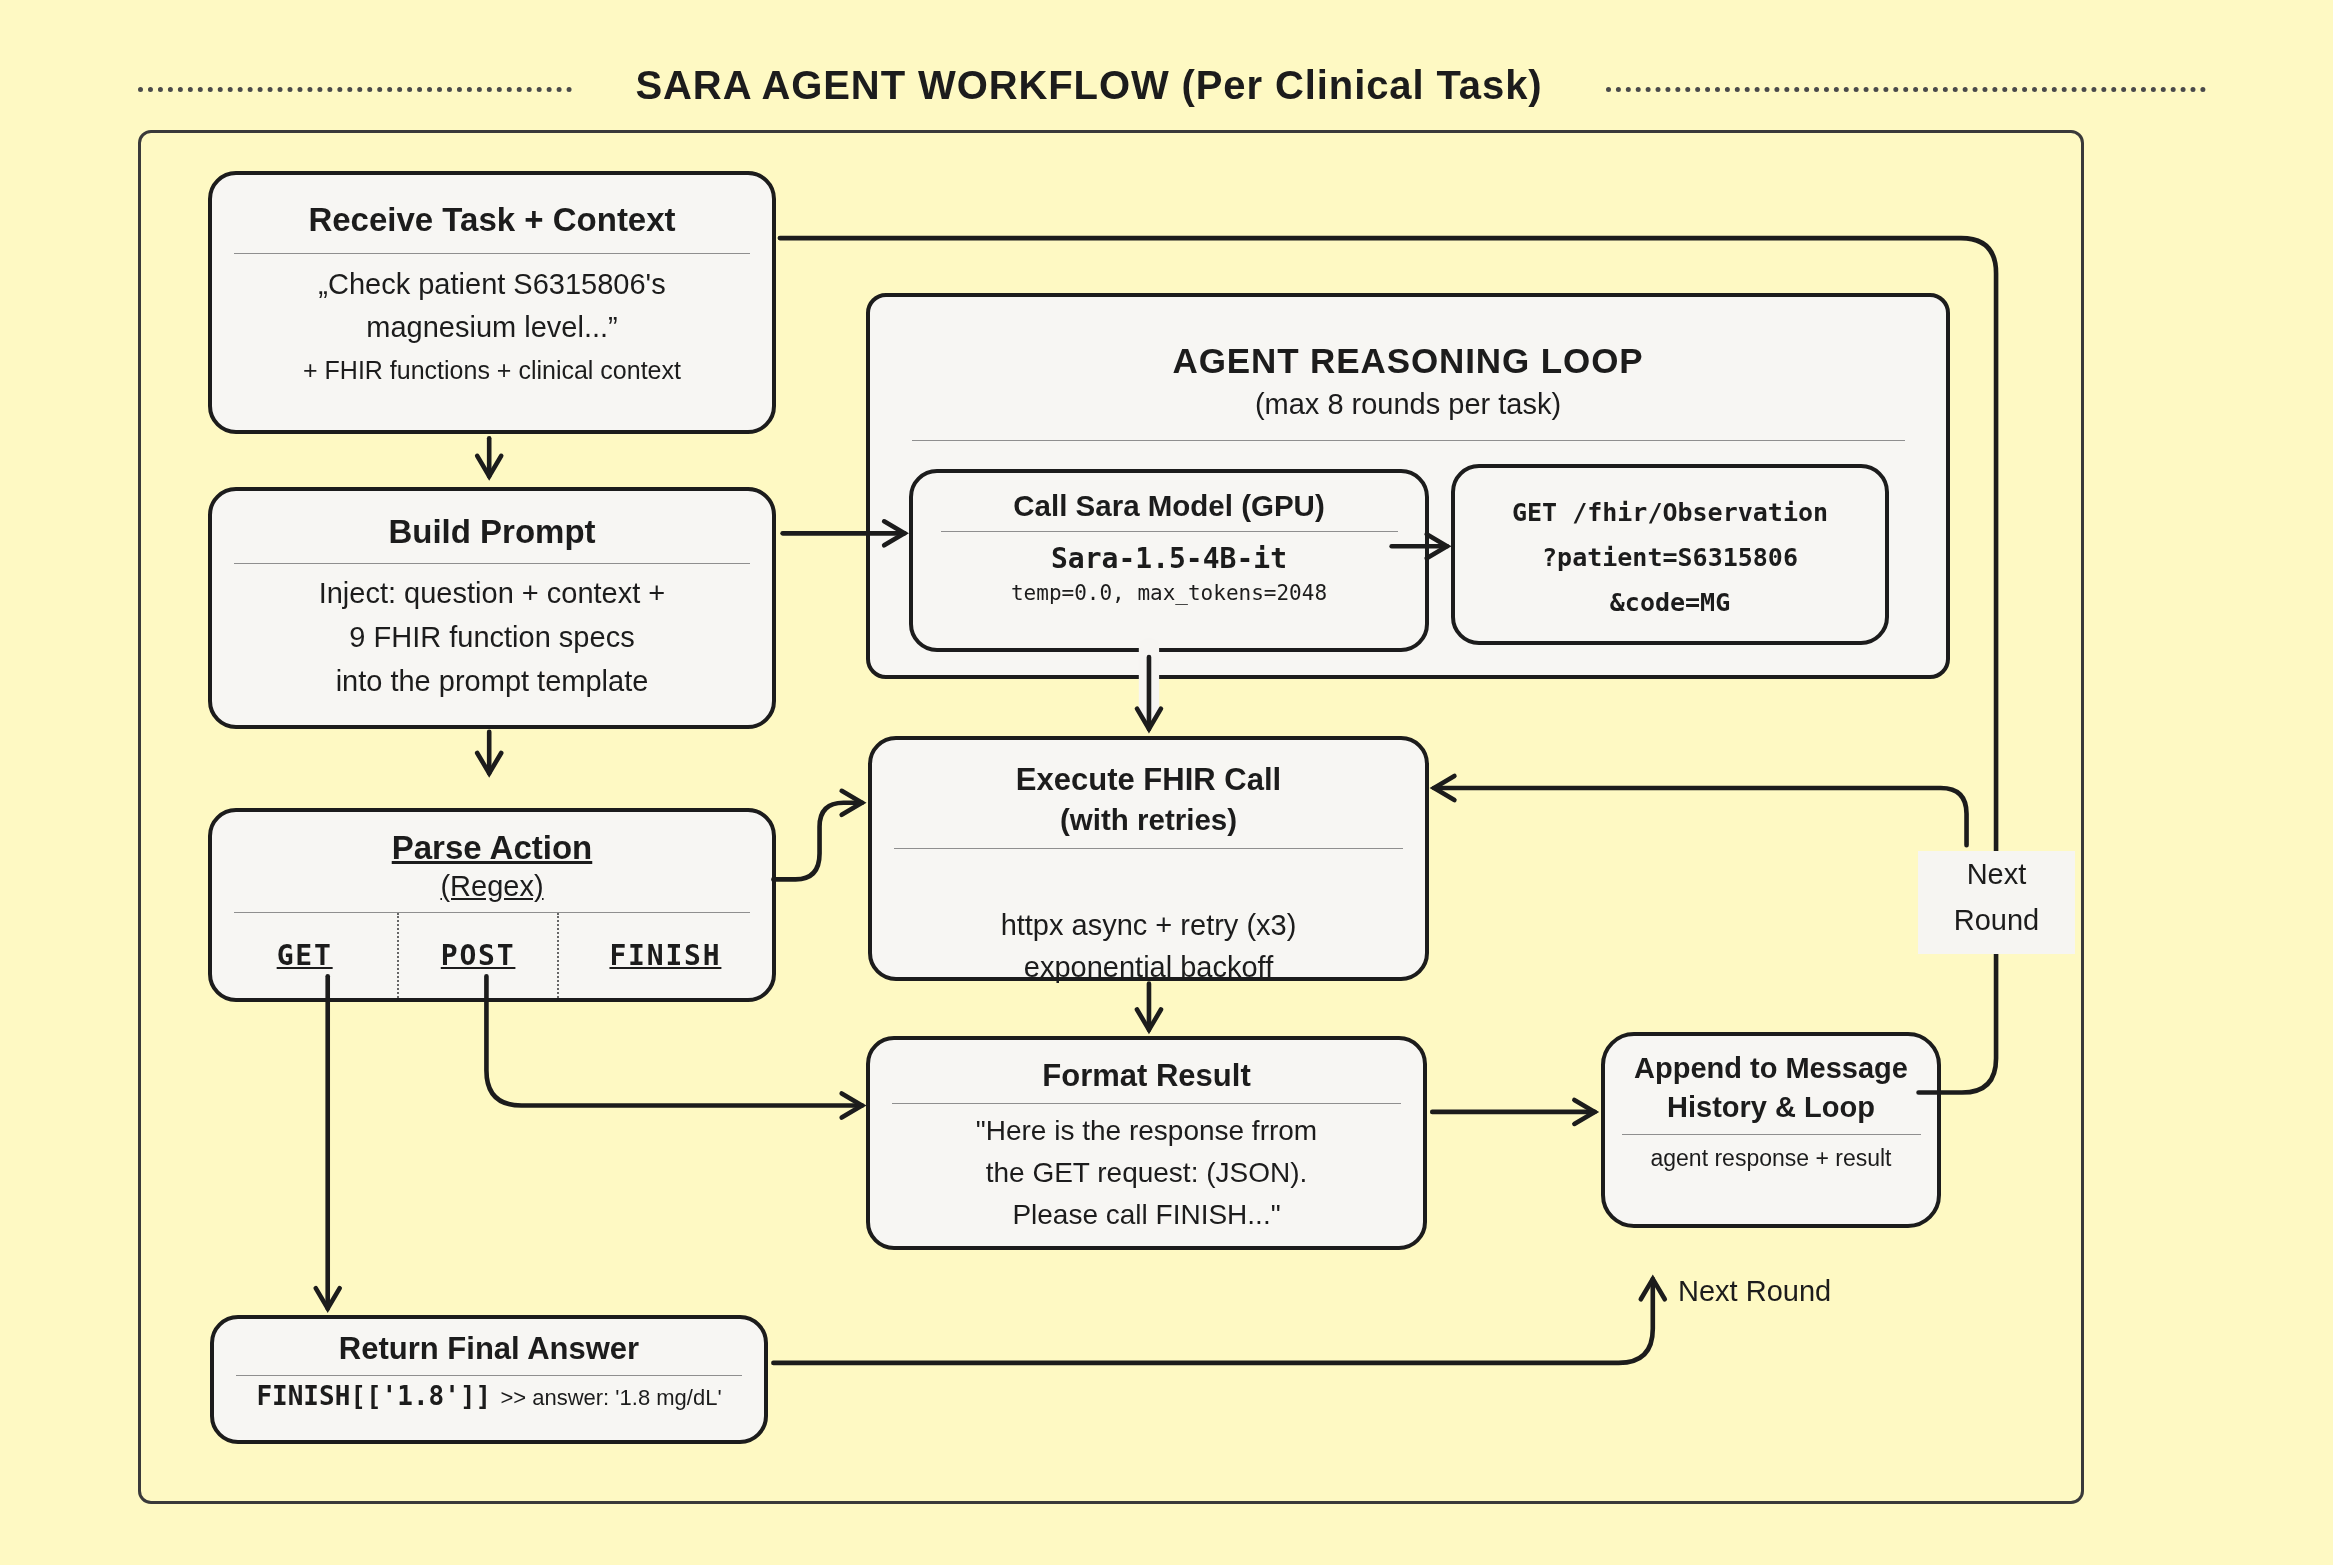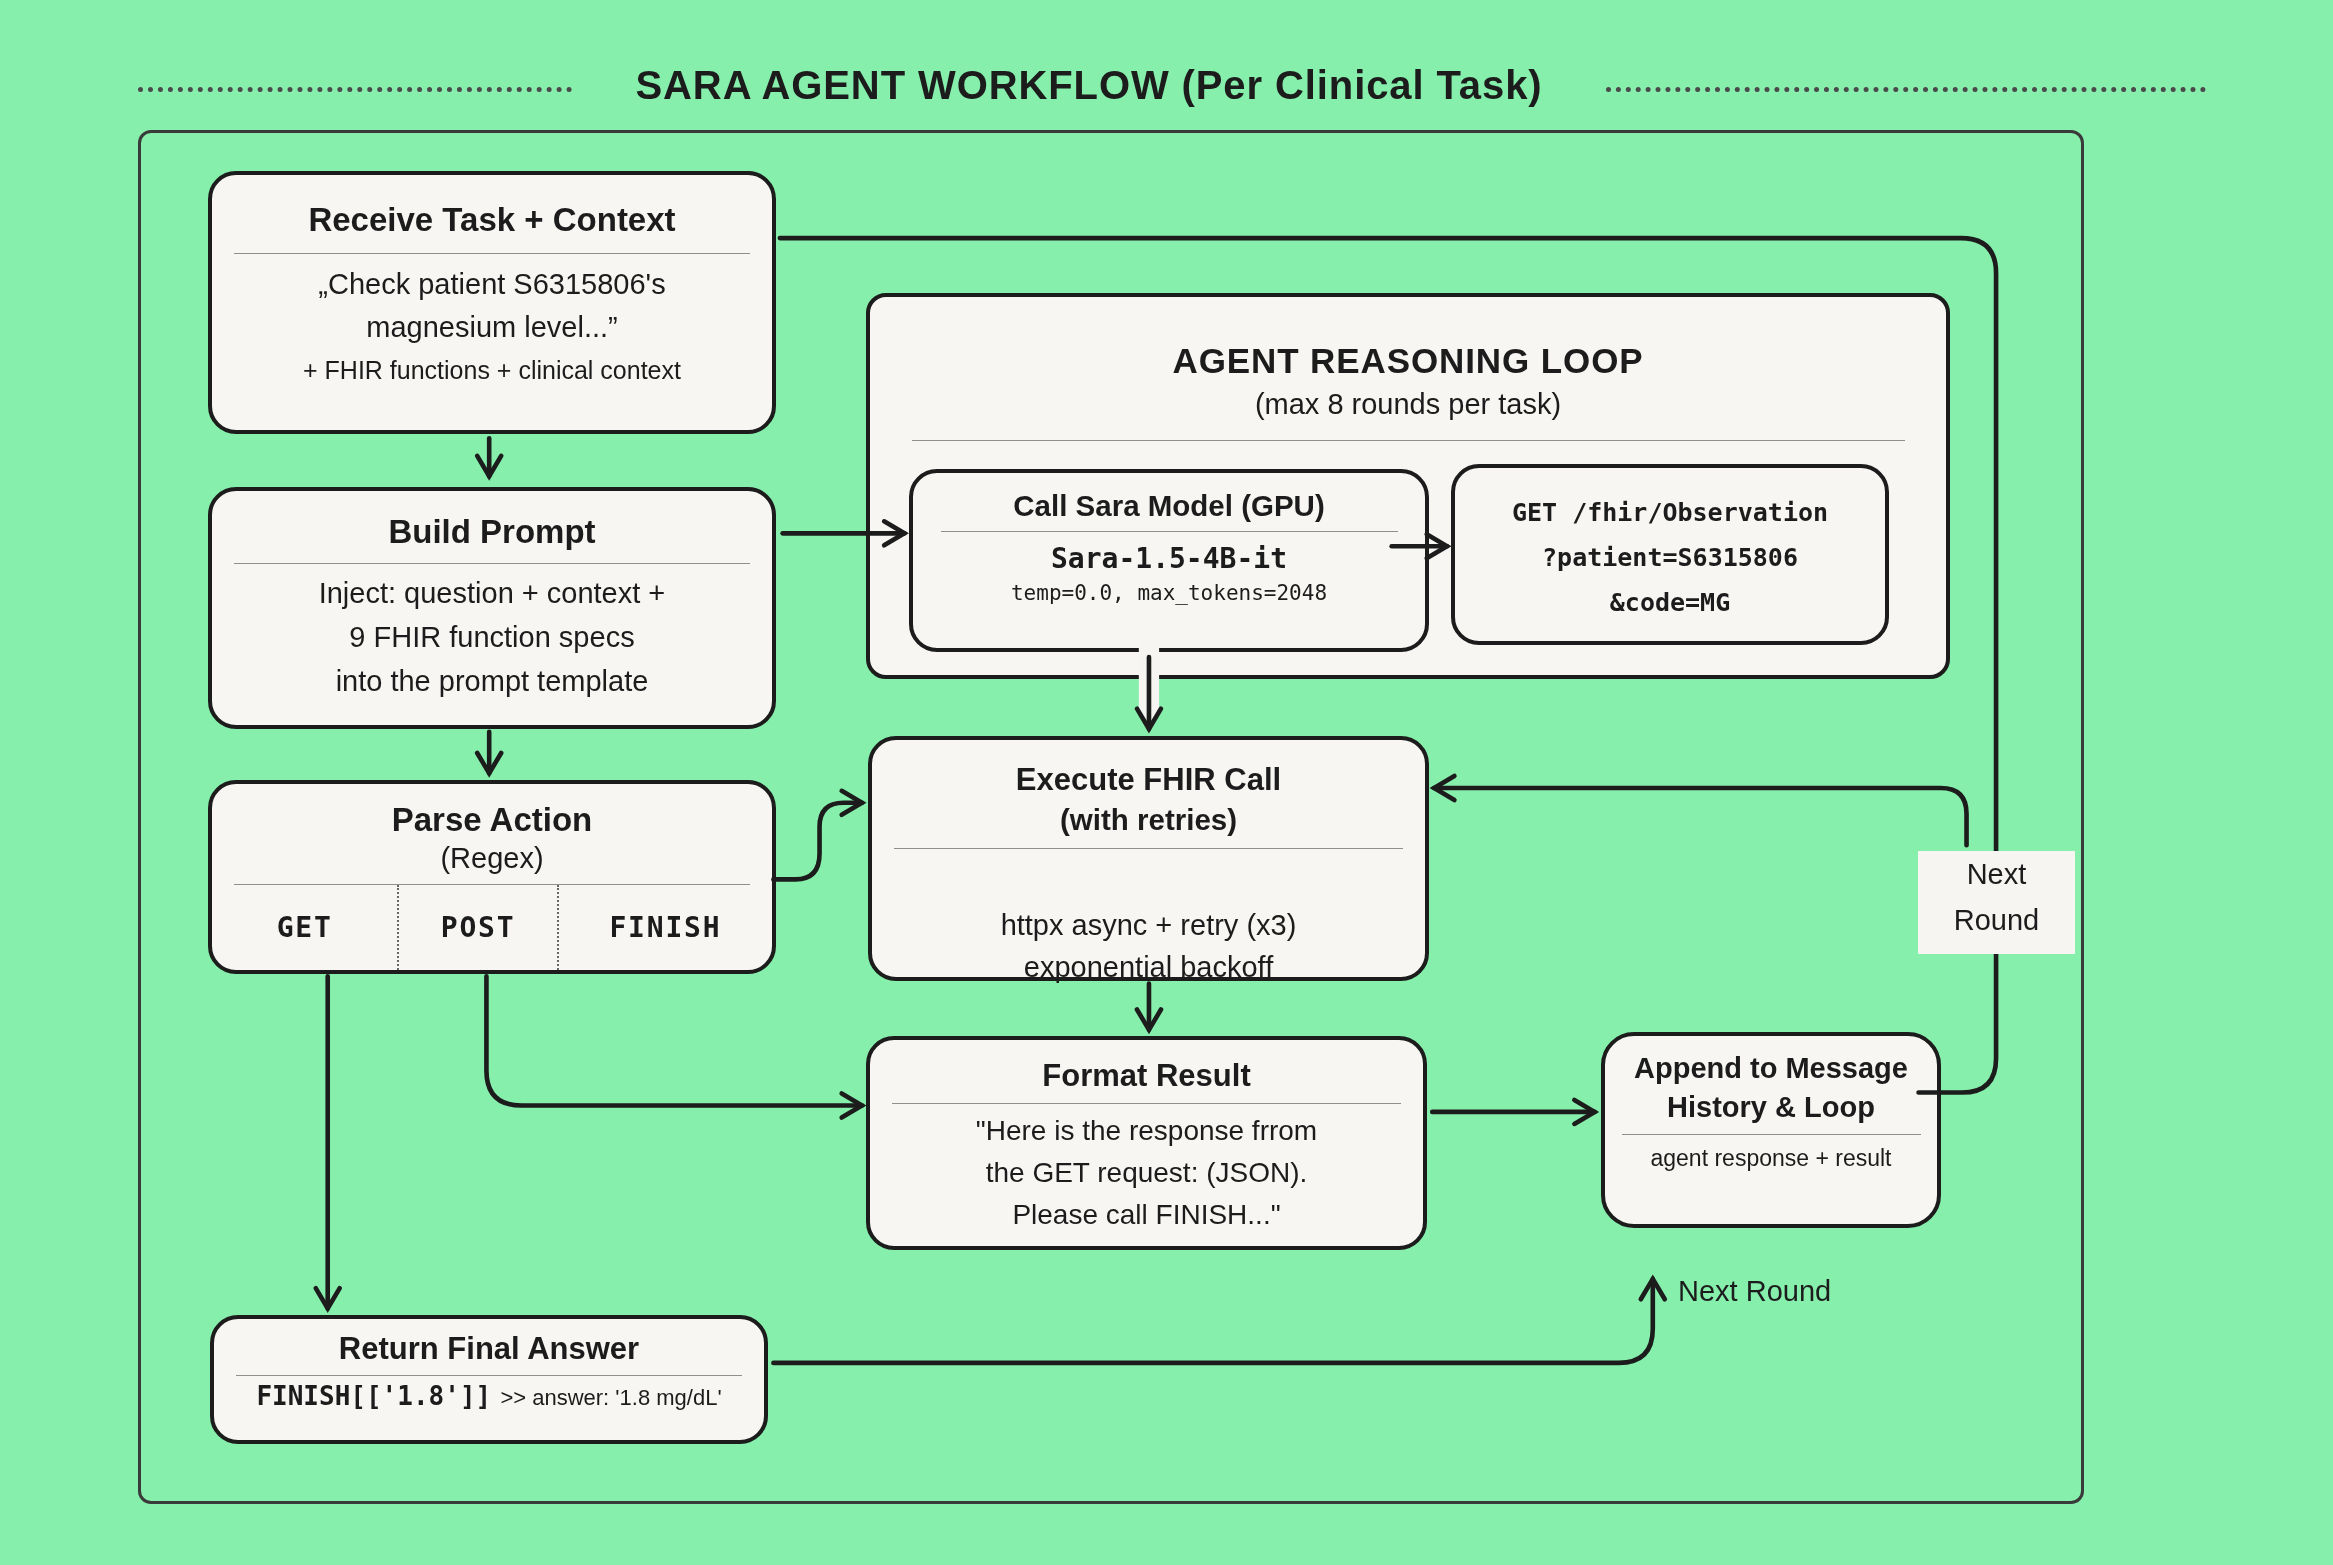--- a/index.html
+++ b/index.html
@@ -1,16 +1,16 @@
 <!DOCTYPE html>
 <html style="font-size:14.8px"><head>
 <meta charset="utf-8">
 <style>
   html,body{margin:0;padding:0;background:#eceae6;}
-  .page{position:relative;width:2333px;height:1565px;background:#86efac;overflow:hidden;
+  .page{position:relative;width:2333px;height:1565px;background:#fef9c3;overflow:hidden;
         font-family:"Liberation Sans",sans-serif;color:#1c1c1c;}
   
   .title{position:absolute;top:63px;left:572px;width:1034px;text-align:center;
          font-size:40px;font-weight:bold;letter-spacing:0.9px;z-index:3;}
   .dots{position:absolute;top:87px;height:0;border-top:5.5px dotted #4a4a4a;z-index:3;}
   .dots.l{left:138px;width:434px;}
   .dots.r{left:1606px;width:600px;}
   
   .frame{position:absolute;left:138px;top:130px;width:1940px;height:1368px;
          border:3.7px solid #3a3a3a;border-radius:13px;background:transparent;z-index:0;}
@@ -54,21 +54,21 @@
   </div>
 
   <div class="box" style="left:208px;top:487px;width:568px;height:242px;padding-top:20px;">
     <div class="bt" style="font-size:33px;line-height:41px;">Build Prompt</div>
     <div class="hr" style="margin:11px 0 7.4px 0;"></div>
     <div class="bl" style="font-size:29px;line-height:44px;">Inject: question + context +</div>
     <div class="bl" style="font-size:29px;line-height:44px;">9 FHIR function specs</div>
     <div class="bl" style="font-size:29px;line-height:44px;">into the prompt template</div>
   </div>
 
-  <div class="box" style="left:208px;top:780px;width:568px;height:194px;padding-top:14.8px;">
+  <div class="box" style="left:208px;top:808px;width:568px;height:194px;padding-top:14.8px;text-decoration:underline;">
     <div class="bt" style="font-size:33px;line-height:41px;">Parse Action</div>
     <div class="bl" style="font-size:29px;line-height:37px;">(Regex)</div>
     <div class="hr" style="margin:7.4px 0 0 0;"></div>
     <div class="actions">
       <div class="cell" style="flex:1;">GET</div>
       <div class="cell sep" style="flex:0.85;">POST</div>
       <div class="cell sep" style="flex:1.15;">FINISH</div>
     </div>
   </div>
 

